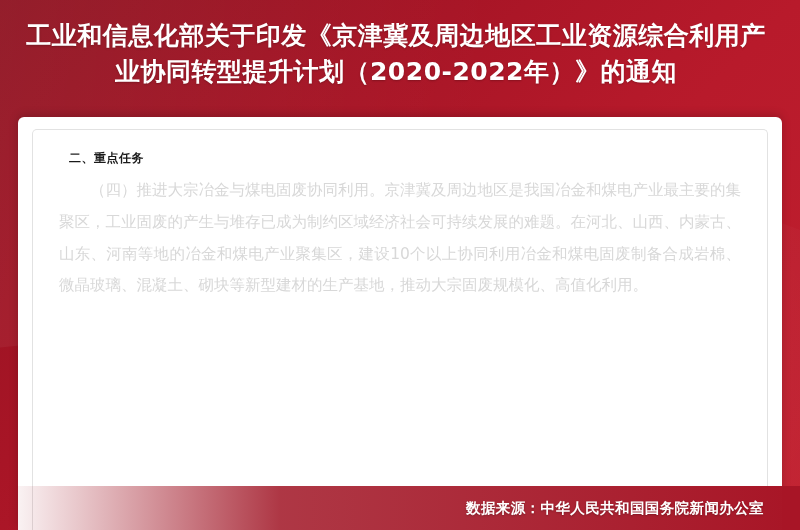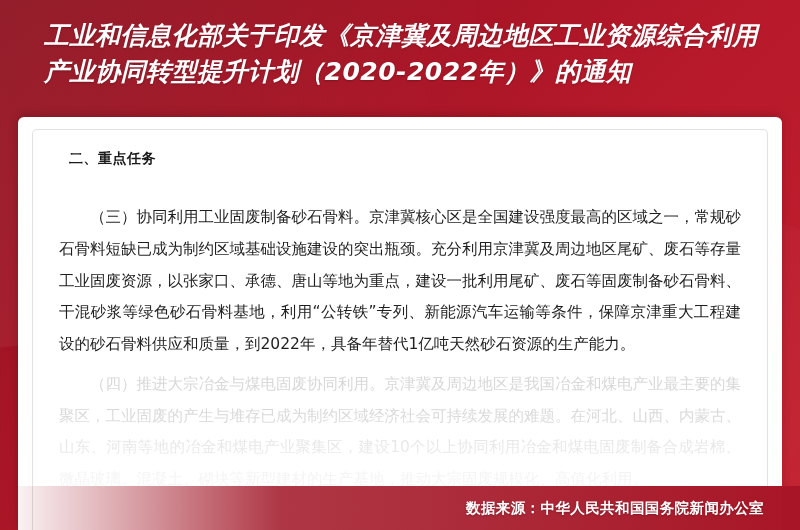--- a/index.html
+++ b/index.html
@@ -41,22 +41,22 @@
     height: 520px;
     border-radius: 50%;
     background: radial-gradient(circle at 30% 30%, rgba(255,255,255,0.07), rgba(255,255,255,0) 65%);
     pointer-events: none;
   }
 
   
   .header {
     position: relative;
     z-index: 3;
-    padding: 18px 26px 14px 44px;
-    font-style: italic;
+    padding: 18px 26px 14px 18px;
+    text-align: center;
   }
   .header-title {
     color: #ffffff;
     font-size: 25px;
     font-weight: bold;
     line-height: 1.45;
     letter-spacing: 0.5px;
     text-shadow: 0 1px 2px rgba(0,0,0,0.22);
     font-family: "DejaVu Sans", "Liberation Sans", sans-serif;
   }
@@ -84,24 +84,24 @@
     border-bottom: none;
     border-radius: 5px 5px 0 0;
     background: #ffffff;
     overflow: hidden;
   }
   .doc-body {
     padding: 20px 26px 0 26px;
     color: #222222;
   }
   .section-heading {
-    font-size: 14px;
+    font-size: 12px;
     font-weight: bold;
     color: #1a1a1a;
-    margin: 0 0 34px 10px;
+    margin: 0 0 8px 10px;
     letter-spacing: 0.5px;
     font-family: Liberation Sans, sans-serif;
   }
   .para {
     font-size: 15.5px;
     line-height: 2.05;
     text-align: justify;
     text-justify: inter-ideograph;
     color: #1f1f1f;
     margin: 0 0 8px 0;
@@ -155,21 +155,20 @@
   <div class="header">
     <div class="header-title">工业和信息化部关于印发《京津冀及周边地区工业资源综合利用产业协同转型提升计划（2020-2022年）》的通知</div>
   </div>
 
   <div class="card">
     <div class="card-inner">
       <div class="doc-body">
 
         <div class="section-heading">二、重点任务</div>
 
-        <p class="para">（三）协同利用工业固废制备砂石骨料。京津冀核心区是全国建设强度最高的区域之一，常规砂石骨料短缺已成为制约区域基础设施建设的突出瓶颈。充分利用京津冀及周边地区尾矿、废石等存量工业固废资源，以张家口、承德、唐山等地为重点，建设一批利用尾矿、废石等固废制备砂石骨料、干混砂浆等绿色砂石骨料基地，利用“公转铁”专列、新能源汽车运输等条件，保障京津重大工程建设的砂石骨料供应和质量，到2022年，具备年替代1亿吨天然砂石资源的生产能力。</p>
 
         <p class="para para-faded">（四）推进大宗冶金与煤电固废协同利用。京津冀及周边地区是我国冶金和煤电产业最主要的集聚区，工业固废的产生与堆存已成为制约区域经济社会可持续发展的难题。在河北、山西、内蒙古、山东、河南等地的冶金和煤电产业聚集区，建设10个以上协同利用冶金和煤电固废制备合成岩棉、微晶玻璃、混凝土、砌块等新型建材的生产基地，推动大宗固废规模化、高值化利用。</p>
 
       </div>
       <div class="fade-mask"></div>
     </div>
   </div>
 
   <div class="footer-bar"></div>
   <div class="footer">数据来源：中华人民共和国国务院新闻办公室</div>

